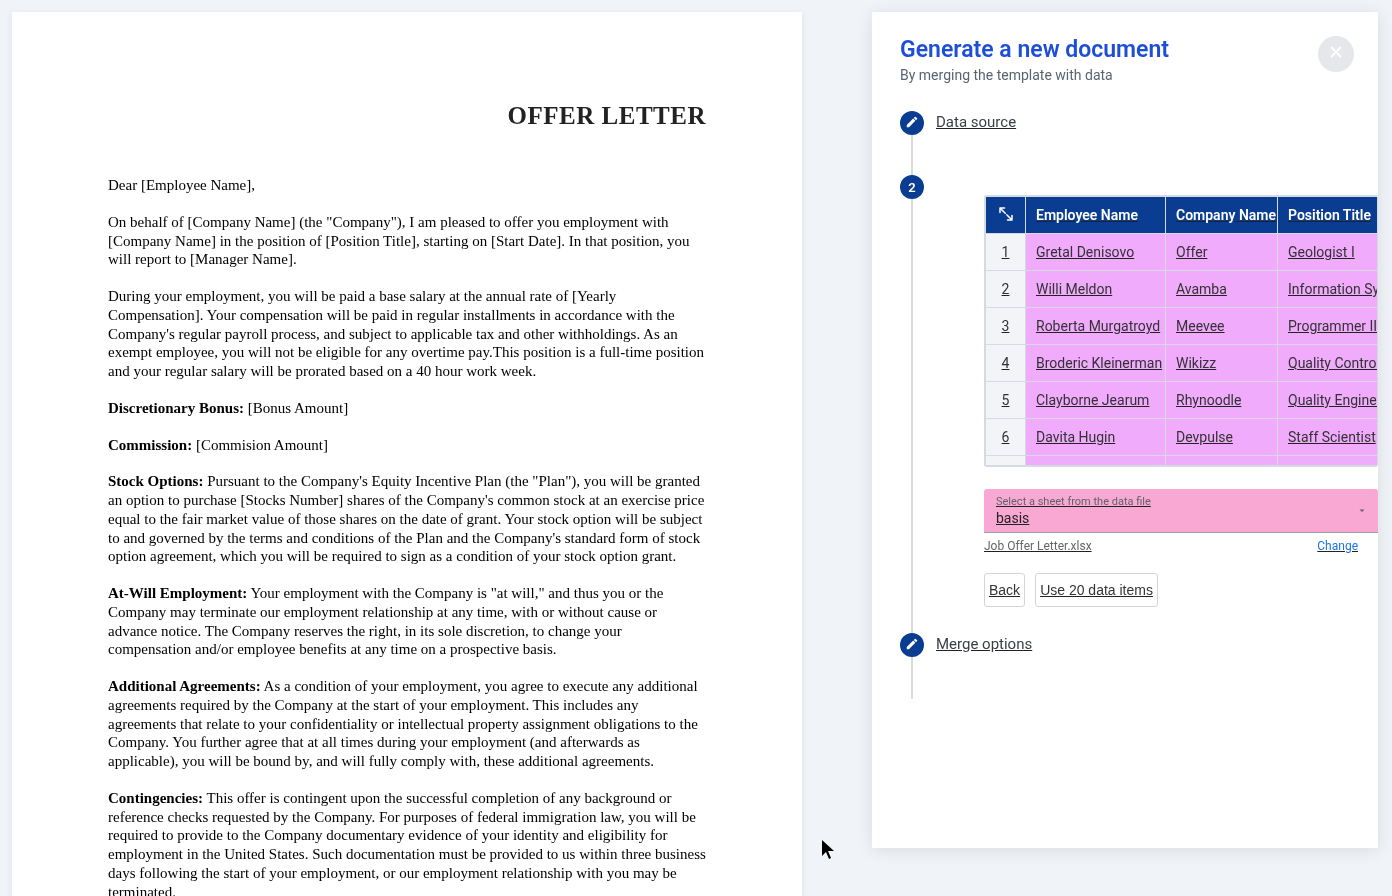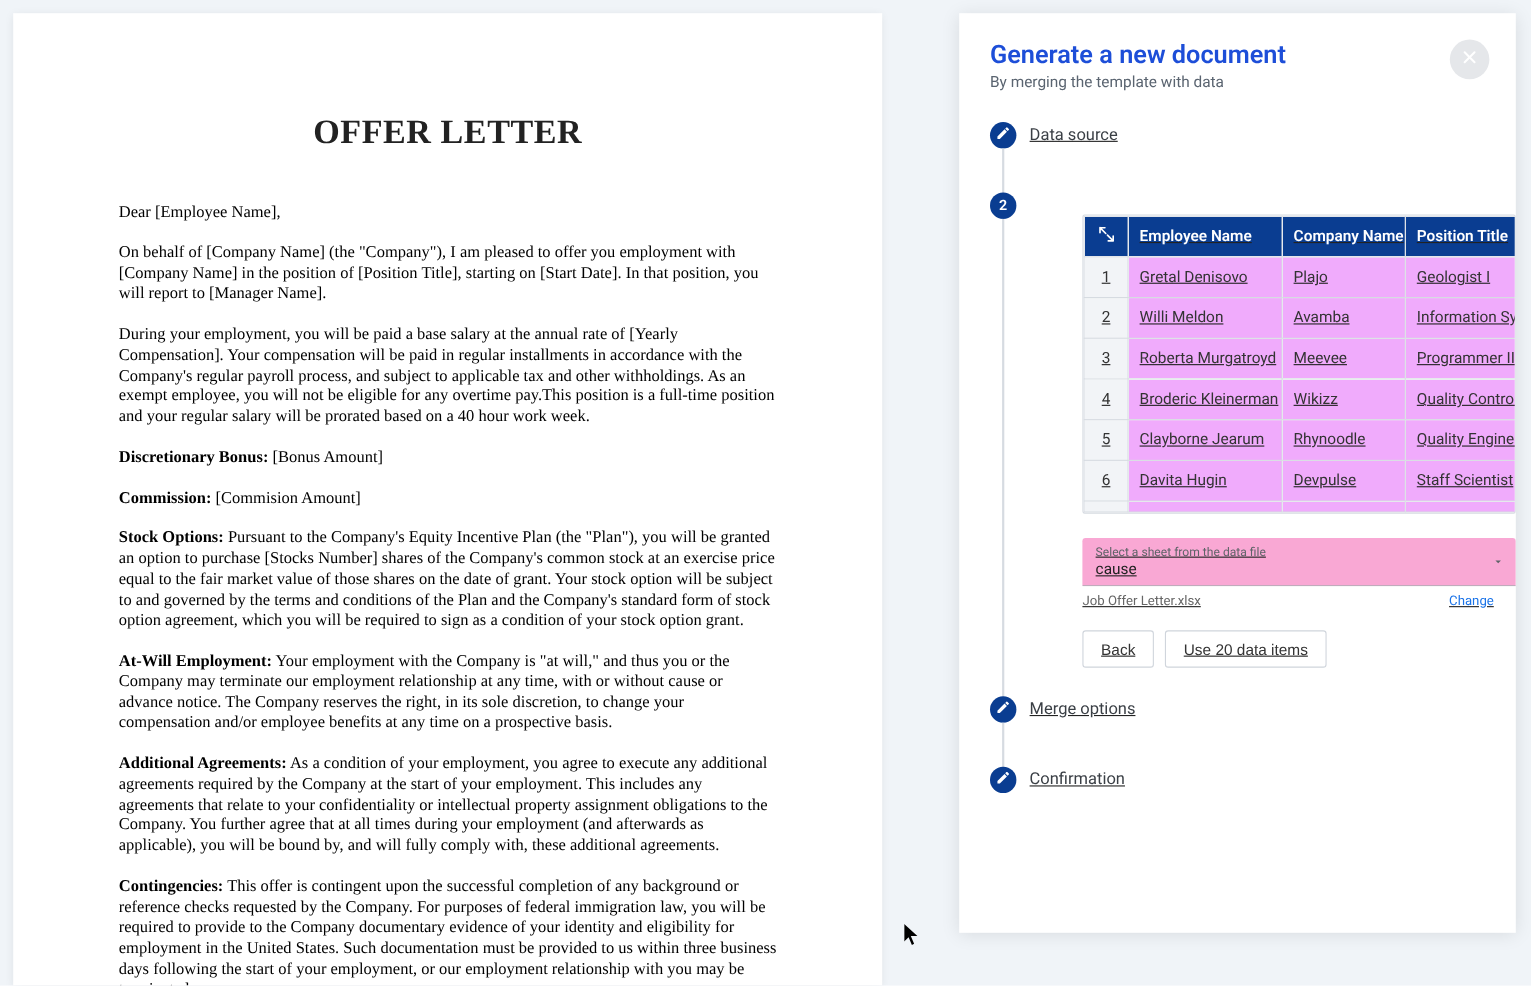--- a/index.html
+++ b/index.html
@@ -25,22 +25,22 @@
     height: 100%;
     background: #fff;
     box-shadow: 0 2px 8px rgba(0,0,0,0.08);
     padding: 90px 96px 0 96px;
     overflow: hidden;
     position: relative;
   }
   .doc-title {
     font-family: "Times New Roman", Times, serif;
     font-weight: bold;
-    font-size: 31px;
-    text-align: center;
+    font-size: 25px;
+    text-align: right;
     margin-bottom: 46px;
     letter-spacing: 0.5px;
   }
   .doc-body {
     font-family: "Times New Roman", Times, serif;
     font-size: 15px;
     line-height: 1.25;
     color: #000;
   }
   .doc-body p { margin-bottom: 18px; }
@@ -221,21 +221,21 @@
     font-size: 12px;
   }
   .btn-row {
     margin-top: 20px;
     display: flex;
     gap: 10px;
   }
   .btn {
     border: 1px solid #d0d5dc;
     background: #fff;
-    padding: 8px 16px;
+    padding: 8px 4px;
     font-size: 14px;
     color: #333;
     border-radius: 3px;
     cursor: pointer;
   }
   
   .cursor {
     position: absolute;
     left: 822px;
     top: 840px;
@@ -321,21 +321,21 @@
                   </th>
                   <th>Employee Name</th>
                   <th>Company Name</th>
                   <th>Position Title</th>
                 </tr>
               </thead>
               <tbody>
                 <tr>
                   <td class="idx">1</td>
                   <td>Gretal Denisovo</td>
-                  <td>Plajo</td>
+                  <td>Offer</td>
                   <td>Geologist I</td>
                 </tr>
                 <tr>
                   <td class="idx">2</td>
                   <td>Willi Meldon</td>
                   <td>Avamba</td>
                   <td>Information Sys</td>
                 </tr>
                 <tr>
                   <td class="idx">3</td>
@@ -366,21 +366,21 @@
                     <td></td>
                     <td></td>
                     <td></td>
                 </tr>
               </tbody>
             </table>
           </div>
 
           <div class="sheet-select">
             <div class="flabel">Select a sheet from the data file</div>
-            <div class="fval">cause</div>
+            <div class="fval">basis</div>
             <span class="caret">
               <svg viewBox="0 0 24 24" fill="#5f6368">
                   <path d="M7 10l5 5 5-5z"></path>
                 </svg>
             </span>
           </div>
 
           <div class="filename-row">
             <span>Job Offer Letter.xlsx</span>
             <span class="change">Change</span>
@@ -399,30 +399,20 @@
             <svg viewBox="0 0 24 24" fill="#ffffff">
                 <path d="M3 17.25V21h3.75L17.81 9.94l-3.75-3.75L3 17.25zM20.71 7.04a1 1 0 0 0 0-1.41l-2.34-2.34a1 1 0 0 0-1.41 0l-1.83 1.83 3.75 3.75 1.83-1.83z"></path>
               </svg>
           </span>
         </div>
         <div class="rail"></div>
         <div class="step-label">Merge options</div>
         <div class="step-gap-sm"></div>
       </div>
 
-      <div class="step">
-        <div class="dot">
-          <span>
-            <svg viewBox="0 0 24 24" fill="#ffffff">
-                <path d="M3 17.25V21h3.75L17.81 9.94l-3.75-3.75L3 17.25zM20.71 7.04a1 1 0 0 0 0-1.41l-2.34-2.34a1 1 0 0 0-1.41 0l-1.83 1.83 3.75 3.75 1.83-1.83z"></path>
-              </svg>
-          </span>
-        </div>
-        <div class="step-label">Confirmation</div>
-      </div>
     </div>
   </div>
 </div>
 
 <div class="cursor">
   <svg viewBox="0 0 14 20">
       <path d="M0 0 L0 16 L4 12 L7 19 L9 18 L6 11 L12 11 Z" fill="#000"></path>
     </svg>
 </div>
 

